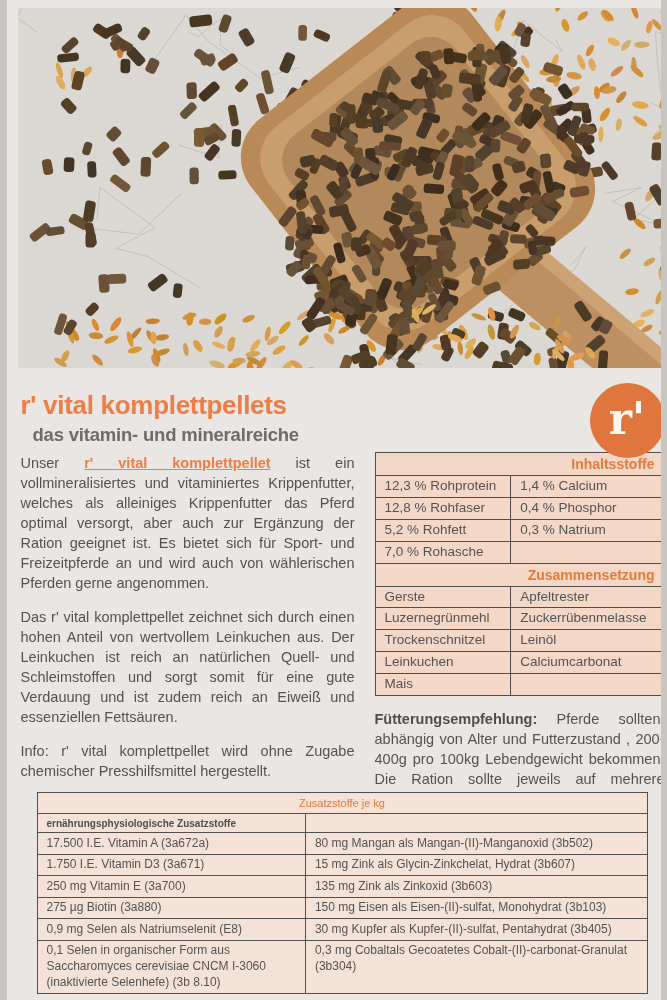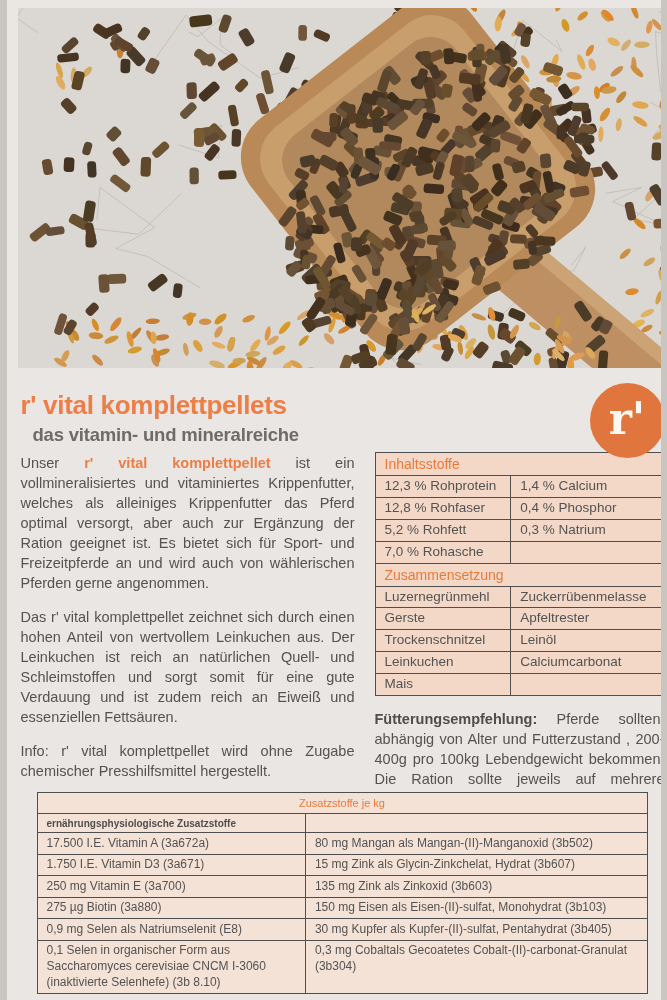--- a/index.html
+++ b/index.html
@@ -17,28 +17,28 @@
 
   .logo-circle{
     position:absolute;left:583px;top:383px;width:75px;height:75px;border-radius:50%;
     background:#e0763e;color:#fdf7f2;display:flex;align-items:center;justify-content:center;
     font-family:"DejaVu Serif",serif;font-weight:700;font-size:44px;z-index:5;
     padding-bottom:4px;box-sizing:border-box;
   }
 
   .left-col{position:absolute;left:14px;top:453px;width:334px;font-size:14.5px;line-height:1.38;text-align:justify;}
   .left-col p{margin:0 0 14px 0;}
-  .brand-inline{color:#ec7e46;font-weight:700;}
+  .brand-inline{color:#ec7e46;font-weight:700;text-decoration:underline;}
 
   .right-col{position:absolute;left:368px;top:452px;width:290px;}
   table{border-collapse:collapse;width:100%;}
   .info-table{background:#f3d8c8;border:1.5px solid #4f4f4f;}
   .info-table th{
-    border:1.5px solid #4f4f4f;text-align:left;color:#e87a39;
-    font-size:14px;font-weight:400;padding:3px 9px;
+    border:1.5px solid #4f4f4f;text-align:right;color:#e87a39;
+    font-size:14px;font-weight:700;padding:3px 9px;
   }
   .info-table td{
     border:1.5px solid #4f4f4f;font-size:13.5px;padding:2px 9px;line-height:1.25;
   }
 
   .feeding{margin-top:13px;font-size:14.5px;line-height:1.38;text-align:justify;}
   .bold-label{font-weight:700;color:#4e4e4e;}
 
   .bottom-table-wrap{position:absolute;left:30px;top:792px;width:611px;}
   .additive-table{background:#f4e2d6;border:1.5px solid #4f4f4f;}
@@ -780,26 +780,26 @@
             <td></td>
           </tr>
         </tbody>
       <tbody>
         <tr>
           <th colspan="2">Zusammensetzung</th>
         </tr>
       </tbody>
       <tbody>
           <tr>
+            <td>Gerste</td>
+            <td>Apfeltrester</td>
+          </tr>
+          <tr>
             <td>Luzernegrünmehl</td>
             <td>Zuckerrübenmelasse</td>
-          </tr>
-          <tr>
-            <td>Gerste</td>
-            <td>Apfeltrester</td>
           </tr>
           <tr>
             <td>Trockenschnitzel</td>
             <td>Leinöl</td>
           </tr>
           <tr>
             <td>Leinkuchen</td>
             <td>Calciumcarbonat</td>
           </tr>
           <tr>

